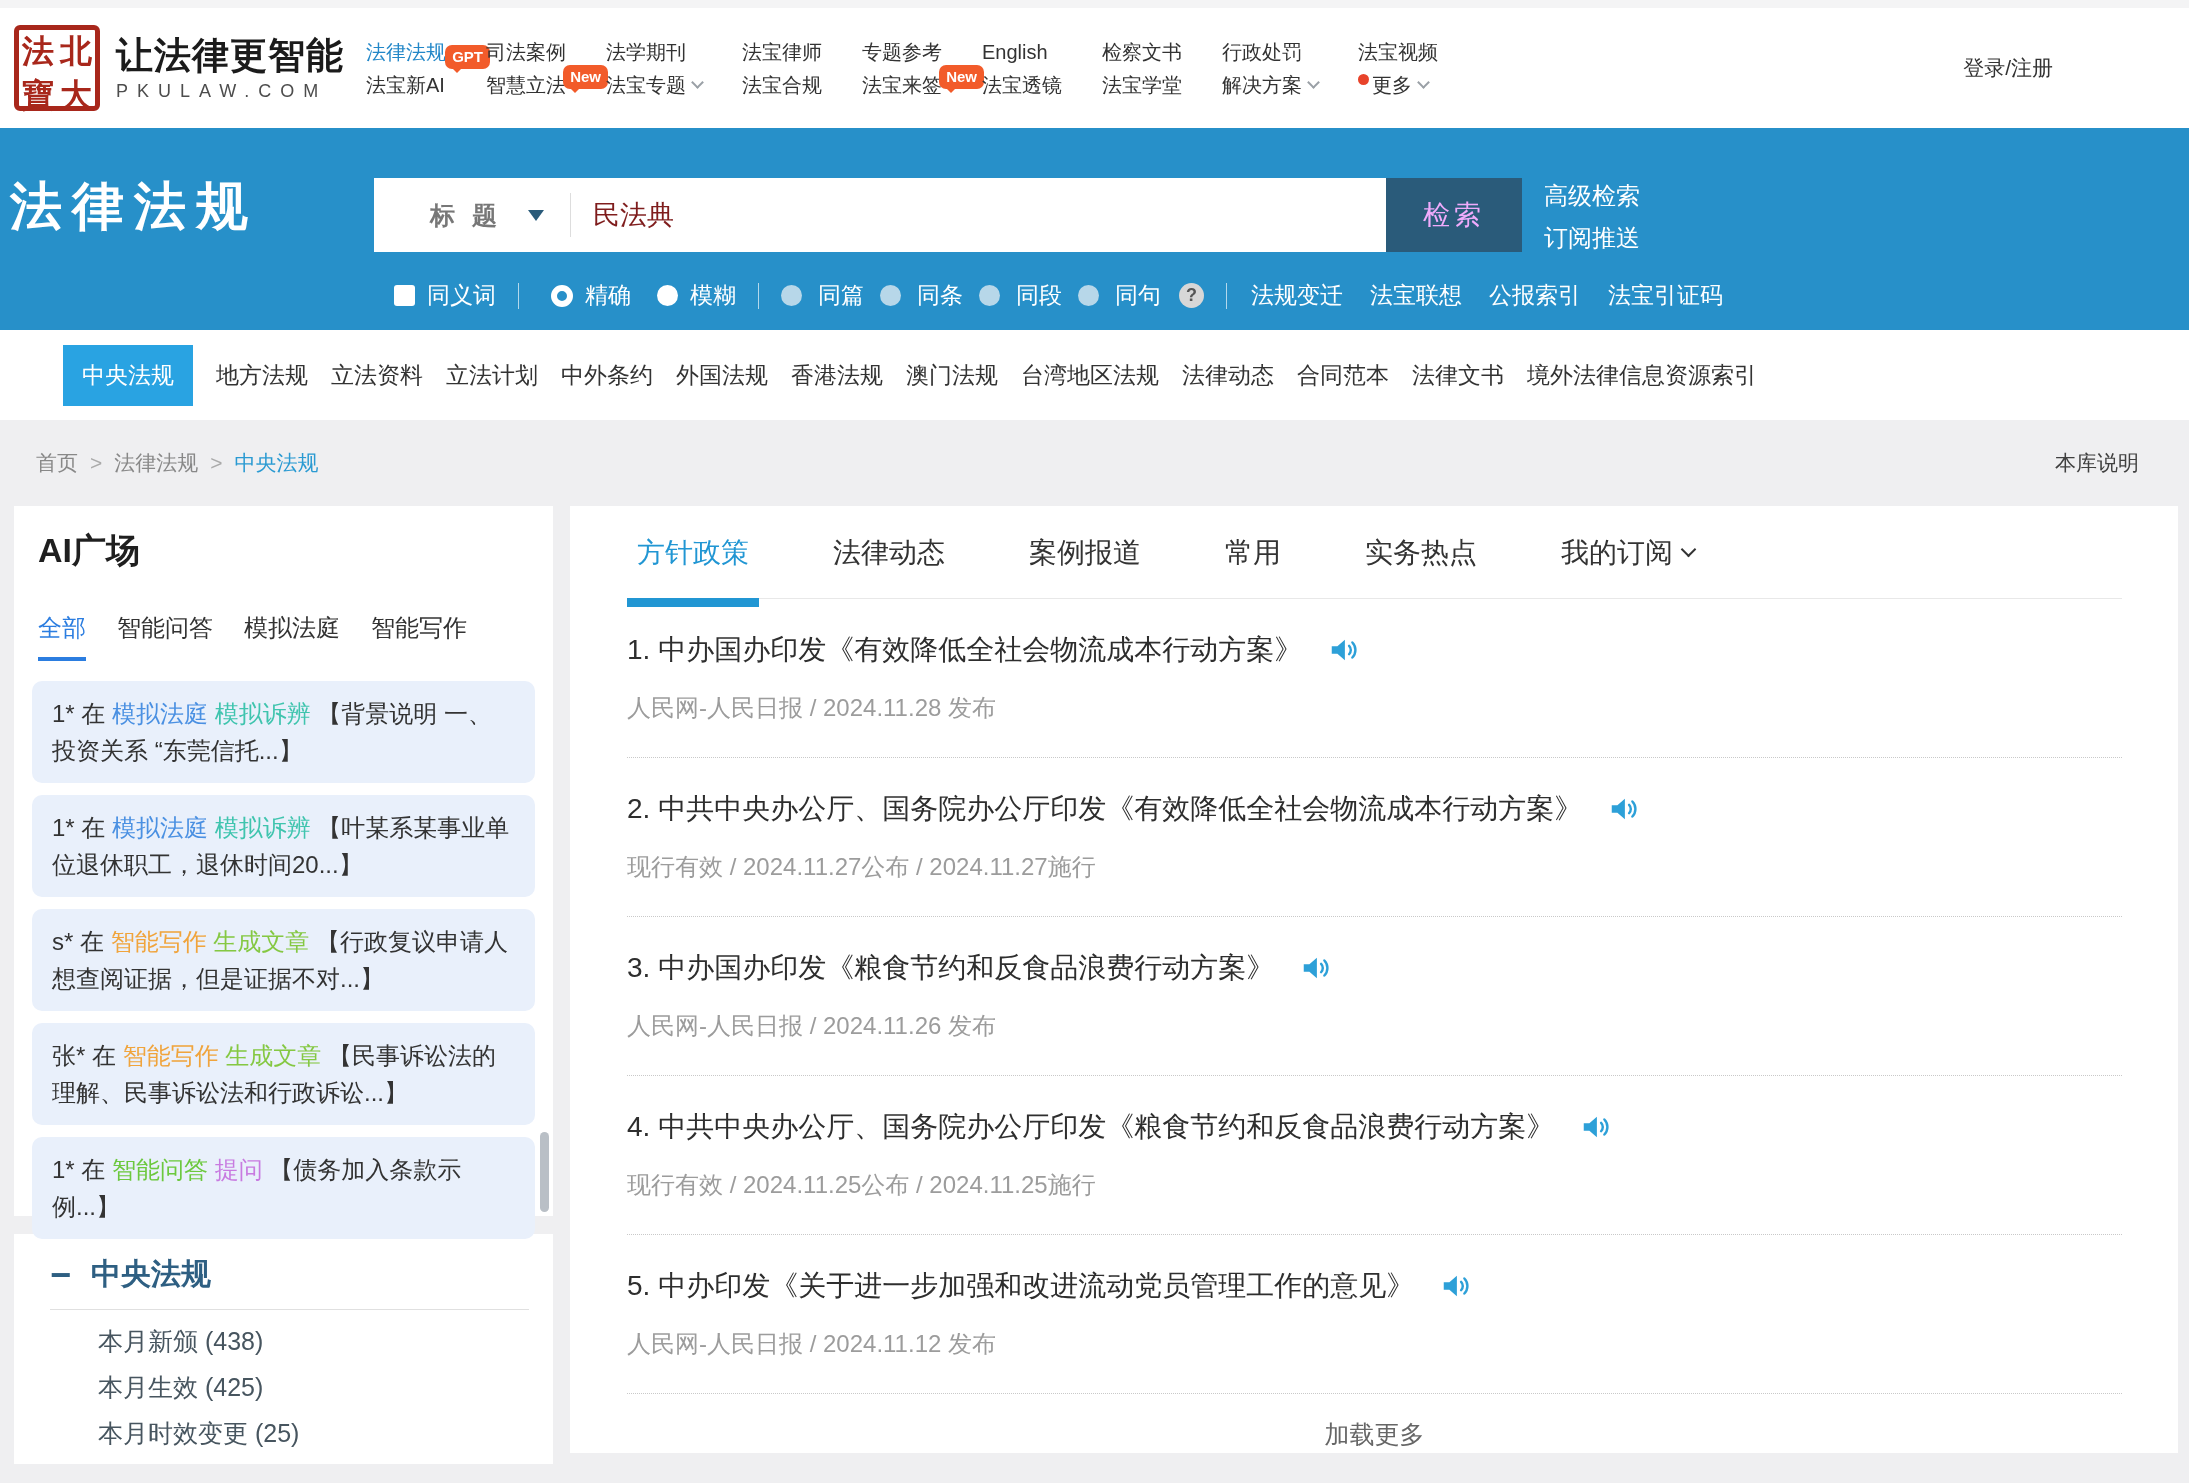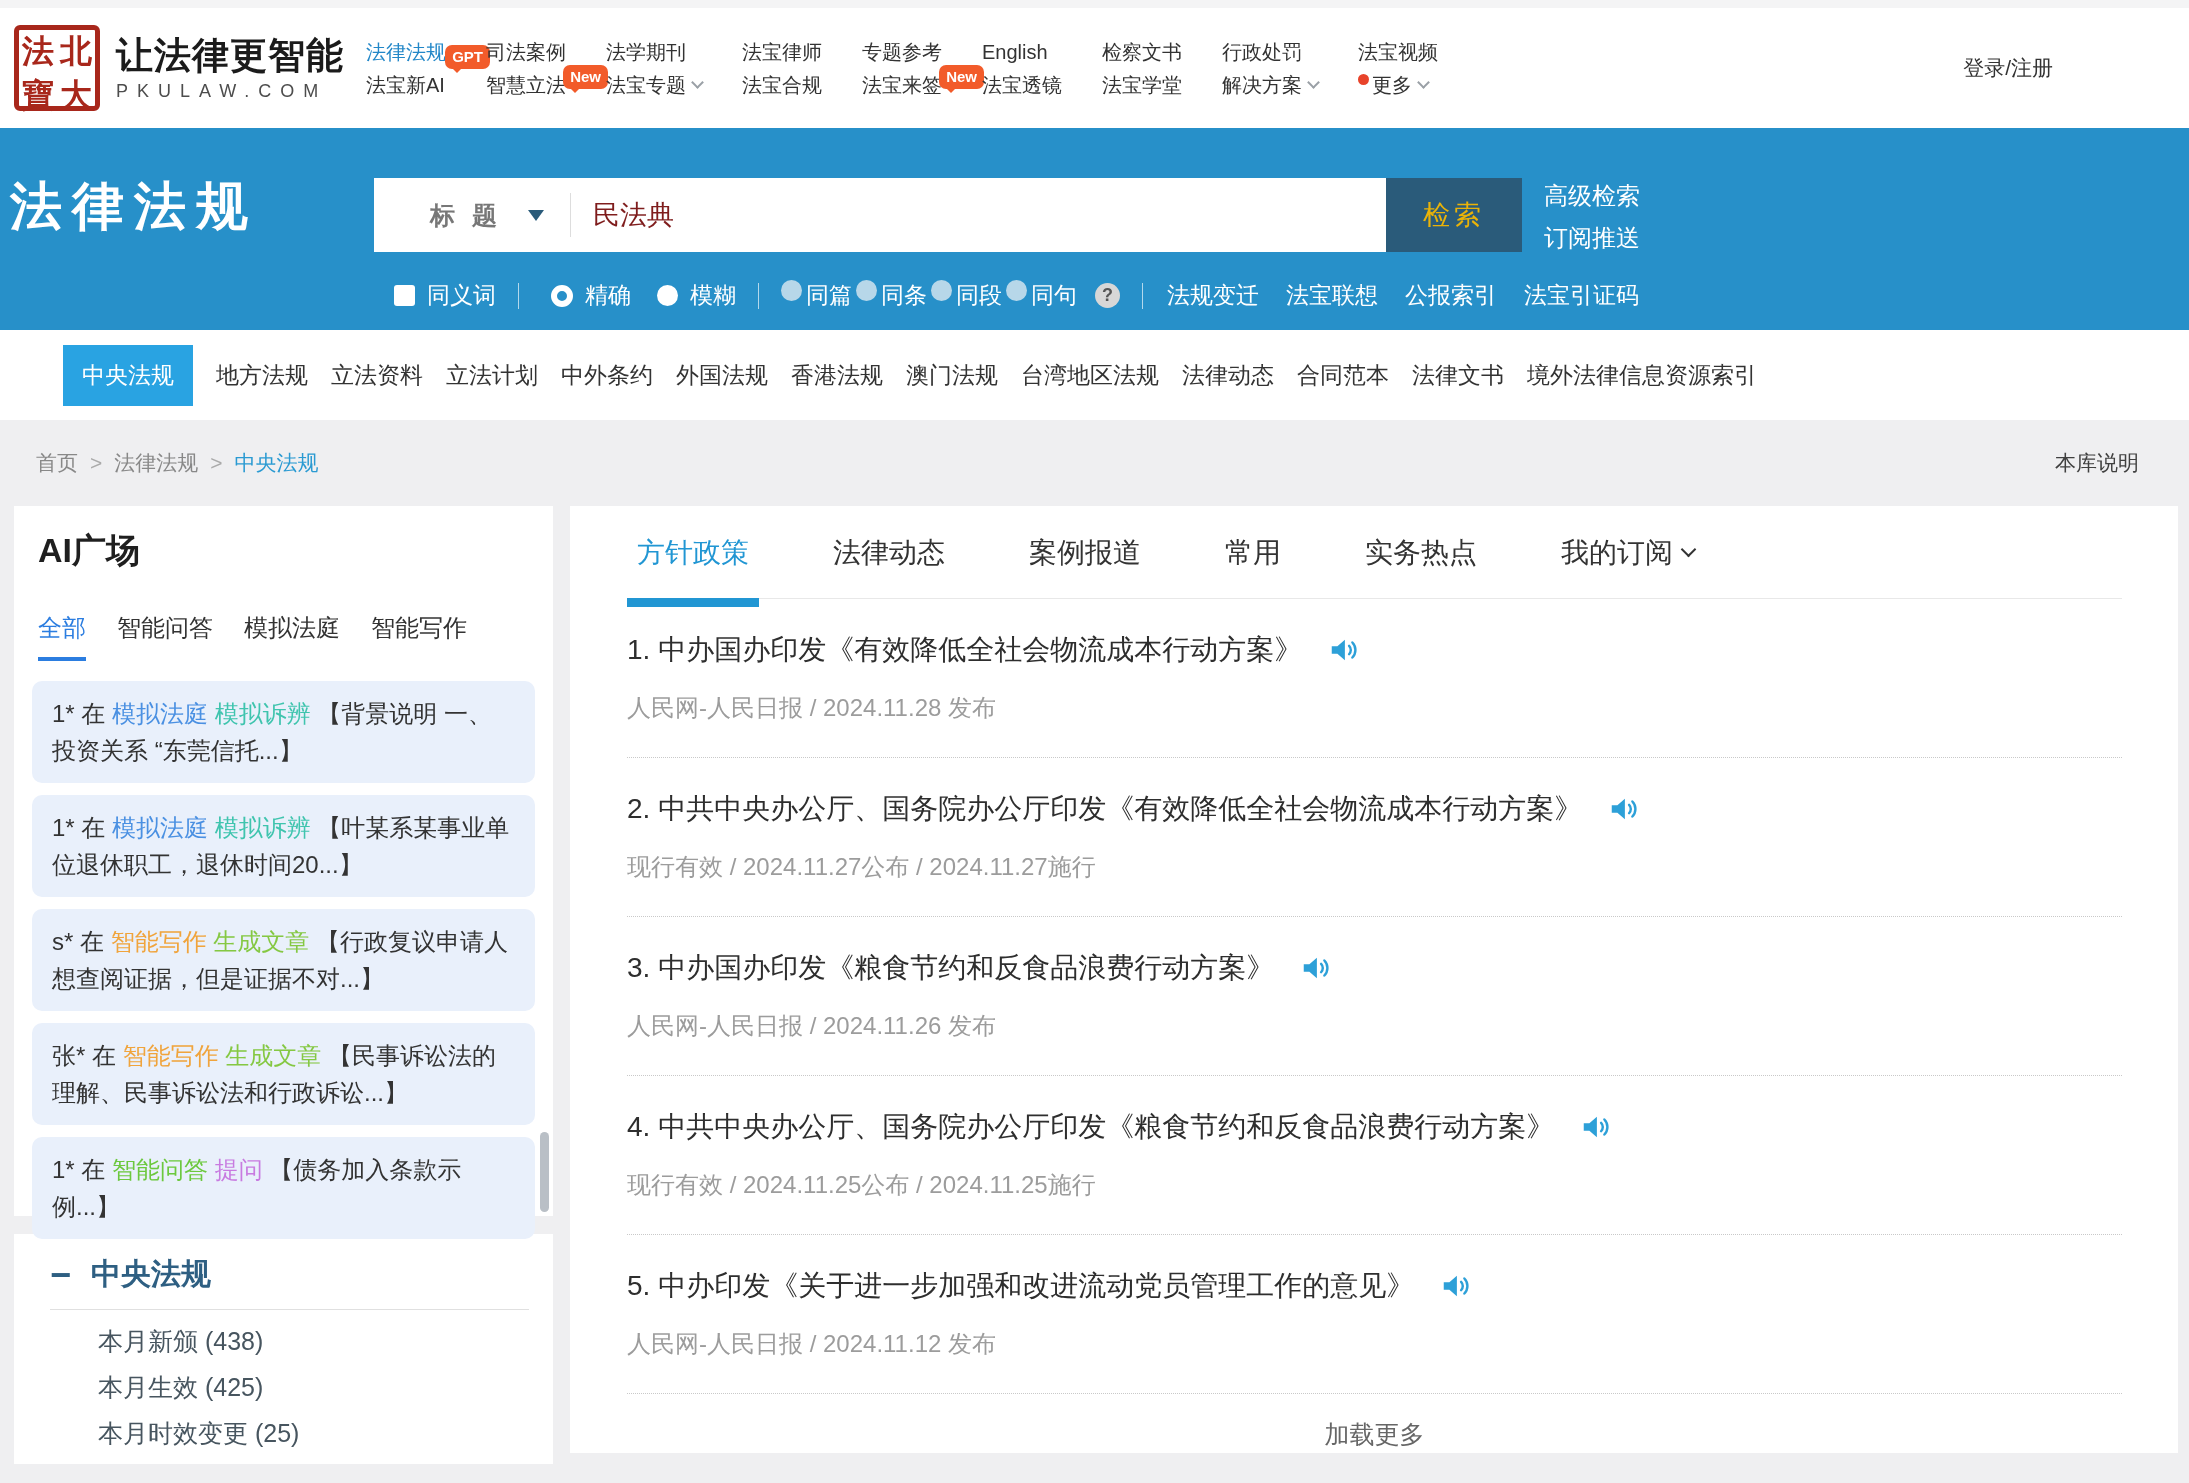--- a/index.html
+++ b/index.html
@@ -35,30 +35,30 @@
   .banner { height:202px; background:#2790c9; position:relative; }
   .banner-title { position:absolute; left:10px; top:44px; font-size:52px; font-weight:bold; color:#fff; letter-spacing:10px; margin:0; }
   .search-wrap { position:absolute; left:374px; top:50px; }
   .search-row { display:flex; }
   .search-box { width:1012px; height:74px; background:#fff; display:flex; align-items:center; }
   .field-select { display:flex; align-items:center; padding:0 26px 0 56px; cursor:pointer; flex:none; }
   .field-label { font-size:25px; color:#777; letter-spacing:5px;font-weight:bold; }
   .caret { width:0; height:0; border-left:8px solid transparent; border-right:8px solid transparent; border-top:11px solid #2a5b7a; margin-left:26px; }
   .vdiv { width:1px; height:44px; background:#ddd; flex:none; }
   .search-input { flex:1; border:none; outline:none; font-size:27px; color:#7f1d1d; padding-left:22px; font-family:inherit; background:transparent; }
-  .search-btn { width:136px; height:74px; background:#2a5b7a; color:#eab308; border:none; font-size:27px; cursor:pointer; font-family:inherit; letter-spacing:4px; }
+  .search-btn { width:136px; height:74px; background:#2a5b7a; color:#f0abfc; border:none; font-size:27px; cursor:pointer; font-family:inherit; letter-spacing:4px; }
   .banner-links { display:flex; flex-direction:column; margin-left:22px; margin-top:2px; gap:10px; }
   .banner-links a { color:#fff; font-size:24px; cursor:pointer; text-decoration:none; }
   .options-row { display:flex; align-items:center; margin:26px 0 0 20px; color:#fff; font-size:23px; gap:12px; }
   .odiv { width:1px; height:26px; background:rgba(255,255,255,.65); margin:0 10px; flex:none; }
   .checkbox { width:21px; height:21px; background:#fff; border-radius:3px; flex:none; }
   .radio-sel { width:22px; height:22px; border-radius:50%; border:6px solid #fff; background:transparent; flex:none; margin-left:10px; }
   .radio-fill { width:21px; height:21px; border-radius:50%; background:#fff; flex:none; margin-left:14px; }
   .radio-pale { width:21px; height:21px; border-radius:50%; background:#b7d7e9; flex:none; }
-  .scope-group { display:flex; align-items:flex-start; gap:4px; }
+  .scope-group { display:flex; align-items:center; gap:16px; }
   .help { width:25px; height:25px; border-radius:50%; background:#d7d7d7; color:#555; font-weight:bold; font-size:18px; display:flex; align-items:center; justify-content:center; margin-left:6px; cursor:pointer; flex:none; }
   .opt-links { display:flex; gap:27px; margin-left:2px; }
   .opt-links a { color:#fff; text-decoration:none; cursor:pointer; }
   
   .cat-tabs { height:90px; background:#fff; display:flex; align-items:center; padding-left:63px; gap:23px; }
   .cat-tab { font-size:23px; color:#333; cursor:pointer; padding:15px 0; white-space:nowrap; }
   .cat-tab.active { background:#29a3e2; color:#fff; padding:15px 19px; }
   
   .crumb-bar { height:86px; display:flex; align-items:center; padding:0 50px 0 36px; font-size:21px; }
   .crumb { color:#888; cursor:pointer; }

